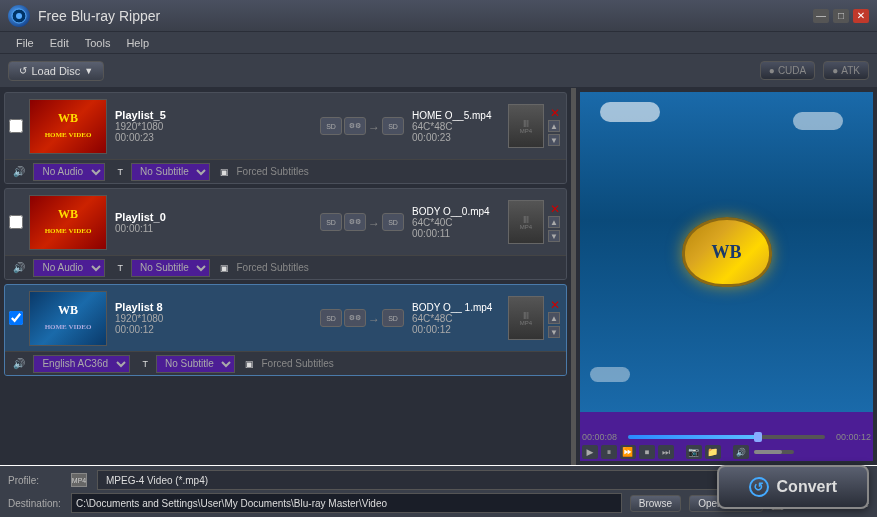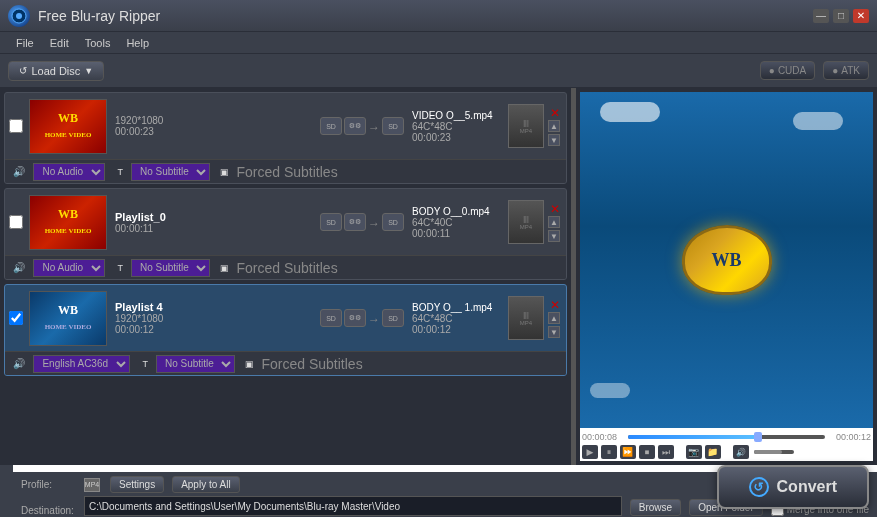--- a/index.html
+++ b/index.html
@@ -172,22 +172,22 @@
     .cloud3 {
       position: absolute;
       bottom: 30px; left: 10px;
       width: 40px; height: 15px;
       background: rgba(255,255,255,0.4);
       border-radius: 12px;
     }
 
     
     #playback-controls {
-      background: #ffffff;
-      padding: 4px 2px 2px 2px;
+      background: #4c1d95;
+      padding: 20px 2px 2px 2px;
     }
     #progress-bar-row {
       display: flex;
       align-items: center;
       gap: 4px;
       margin-bottom: 3px;
     }
     .time-label {
       font-size: 9px;
       color: #888;
@@ -406,41 +406,40 @@
     }
     .sub-select {
       height: 18px;
       background: #4c1d95;
       border: 1px solid #555;
       color: #aaa;
       font-size: 10px;
       padding: 0 4px;
       cursor: pointer;
     }
-    .forced-check { font-size: 14px; color: #888; }
+    .forced-check { font-size: 10px; color: #888; }
 
     
     #bottom-bar {
       background: #3a3f4a;
-      border-top: 7px solid #ffffff;
+      border-top: 1px solid #ffffff;
       height: 52px;
       display: flex;
       flex-direction: column;
       padding: 4px 8px;
       gap: 3px;
-      margin-left: 13px;
     }
     #bottom-row1 {
       display: flex;
       align-items: center;
       gap: 8px;
     }
     #bottom-row2 {
       display: flex;
-      align-items: flex-end;
+      align-items: center;
       gap: 8px;
     }
     .bottom-label {
       font-size: 10px;
       color: #aaa;
       min-width: 55px;
     }
     .profile-select {
       flex: 1;
       height: 20px;
@@ -577,31 +576,32 @@
 
     <div class="file-item">
       <div class="file-item-main">
         <input type="checkbox" class="file-checkbox" style="">
         <div class="file-thumbnail">
           <div class="thumb-bg-red">
             <div class="thumb-logo-small">WB<br><span style="font-size:7px">HOME VIDEO</span></div>
           </div>
         </div>
         <div class="file-info">
+          <div class="file-name">Playlist_5</div>
           <div class="file-res">1920*1080</div>
           <div class="file-duration">00:00:23</div>
         </div>
         <div class="arrow-area">
           <div class="arrow-box" style="font-size:7px">SD</div>
           <div class="arrow-box" style="font-size:7px">⚙⚙</div>
           <span class="arrow-mid">→</span>
           <div class="arrow-box" style="font-size:7px">SD</div>
         </div>
         <div class="output-info">
-          <div class="output-name">VIDEO O__5.mp4</div>
+          <div class="output-name">HOME O__5.mp4</div>
           <div class="output-res">64C*48C</div>
           <div class="output-dur">00:00:23</div>
         </div>
         <div class="file-format-icon">
           <span style="font-size:7px; color:#888">|||</span>
           <span style="font-size:6px; color:#777">MP4</span>
         </div>
         <div style="display:flex;flex-direction:column;margin-left:2px">
           <div class="file-del-btn">✕</div>
           <div class="file-arrows-side">
@@ -675,21 +675,21 @@
 
     <div class="file-item selected">
       <div class="file-item-main">
         <input type="checkbox" class="file-checkbox" checked="" style="">
         <div class="file-thumbnail">
           <div class="thumb-bg-blue">
             <div class="thumb-logo-small" style="color:#fff">WB<br><span style="font-size:7px;color:#aad">HOME VIDEO</span></div>
           </div>
         </div>
         <div class="file-info">
-          <div class="file-name">Playlist 4</div>
+          <div class="file-name">Playlist 8</div>
           <div class="file-res">1920*1080</div>
           <div class="file-duration">00:00:12</div>
         </div>
         <div class="arrow-area">
           <div class="arrow-box" style="font-size:7px">SD</div>
           <div class="arrow-box" style="font-size:7px">⚙⚙</div>
           <span class="arrow-mid">→</span>
           <div class="arrow-box" style="font-size:7px">SD</div>
         </div>
         <div class="output-info">
@@ -763,20 +763,23 @@
     </div>
   </div>
 </div>
 
 <div id="bottom-bar">
   <div id="bottom-row1">
     <span class="bottom-label">Profile:</span>
     <div class="profile-icon">
       <span>MP4</span>
     </div>
+    <select class="profile-select">
+      <option>MPEG-4 Video (*.mp4)</option>
+    </select>
     <button class="bottom-btn">Settings</button>
     <button class="bottom-btn">Apply to All</button>
   </div>
   <div id="bottom-row2">
     <span class="bottom-label">Destination:</span>
     <input class="dest-input" type="text" value="C:\Documents and Settings\User\My Documents\Blu-ray Master\Video" style="">
     <button class="bottom-btn">Browse</button>
     <button class="bottom-btn">Open Folder</button>
     <div class="merge-check">
       <input type="checkbox" style="">

